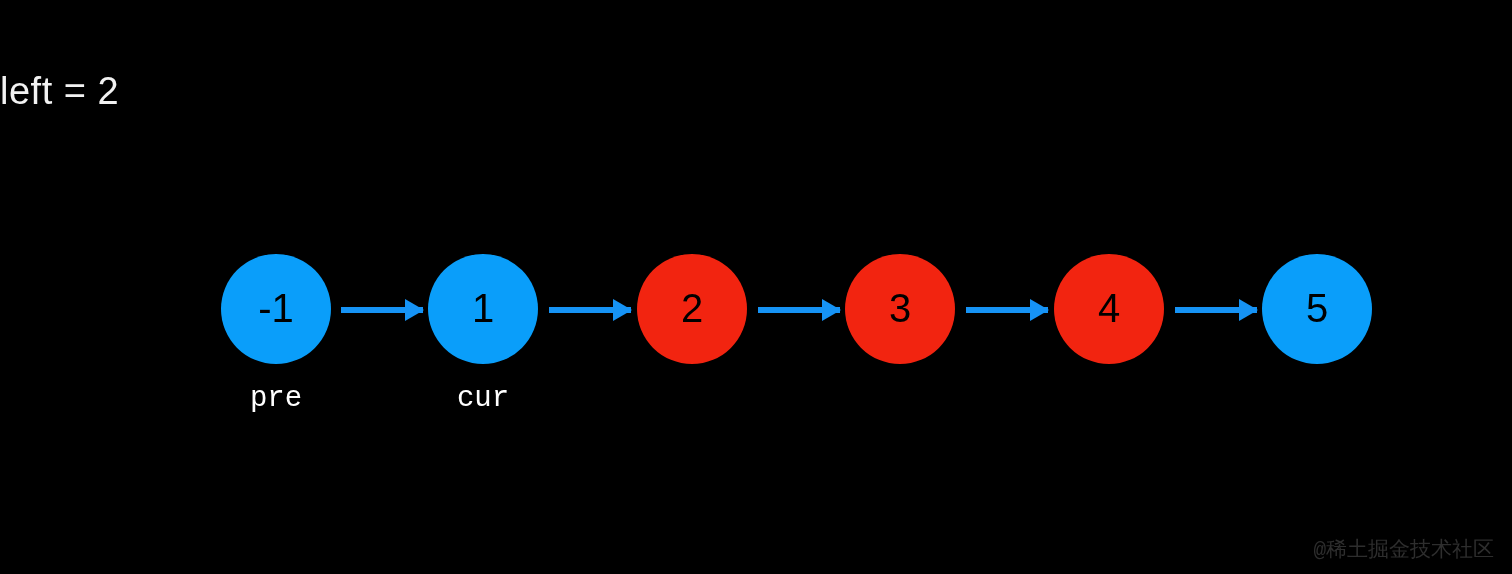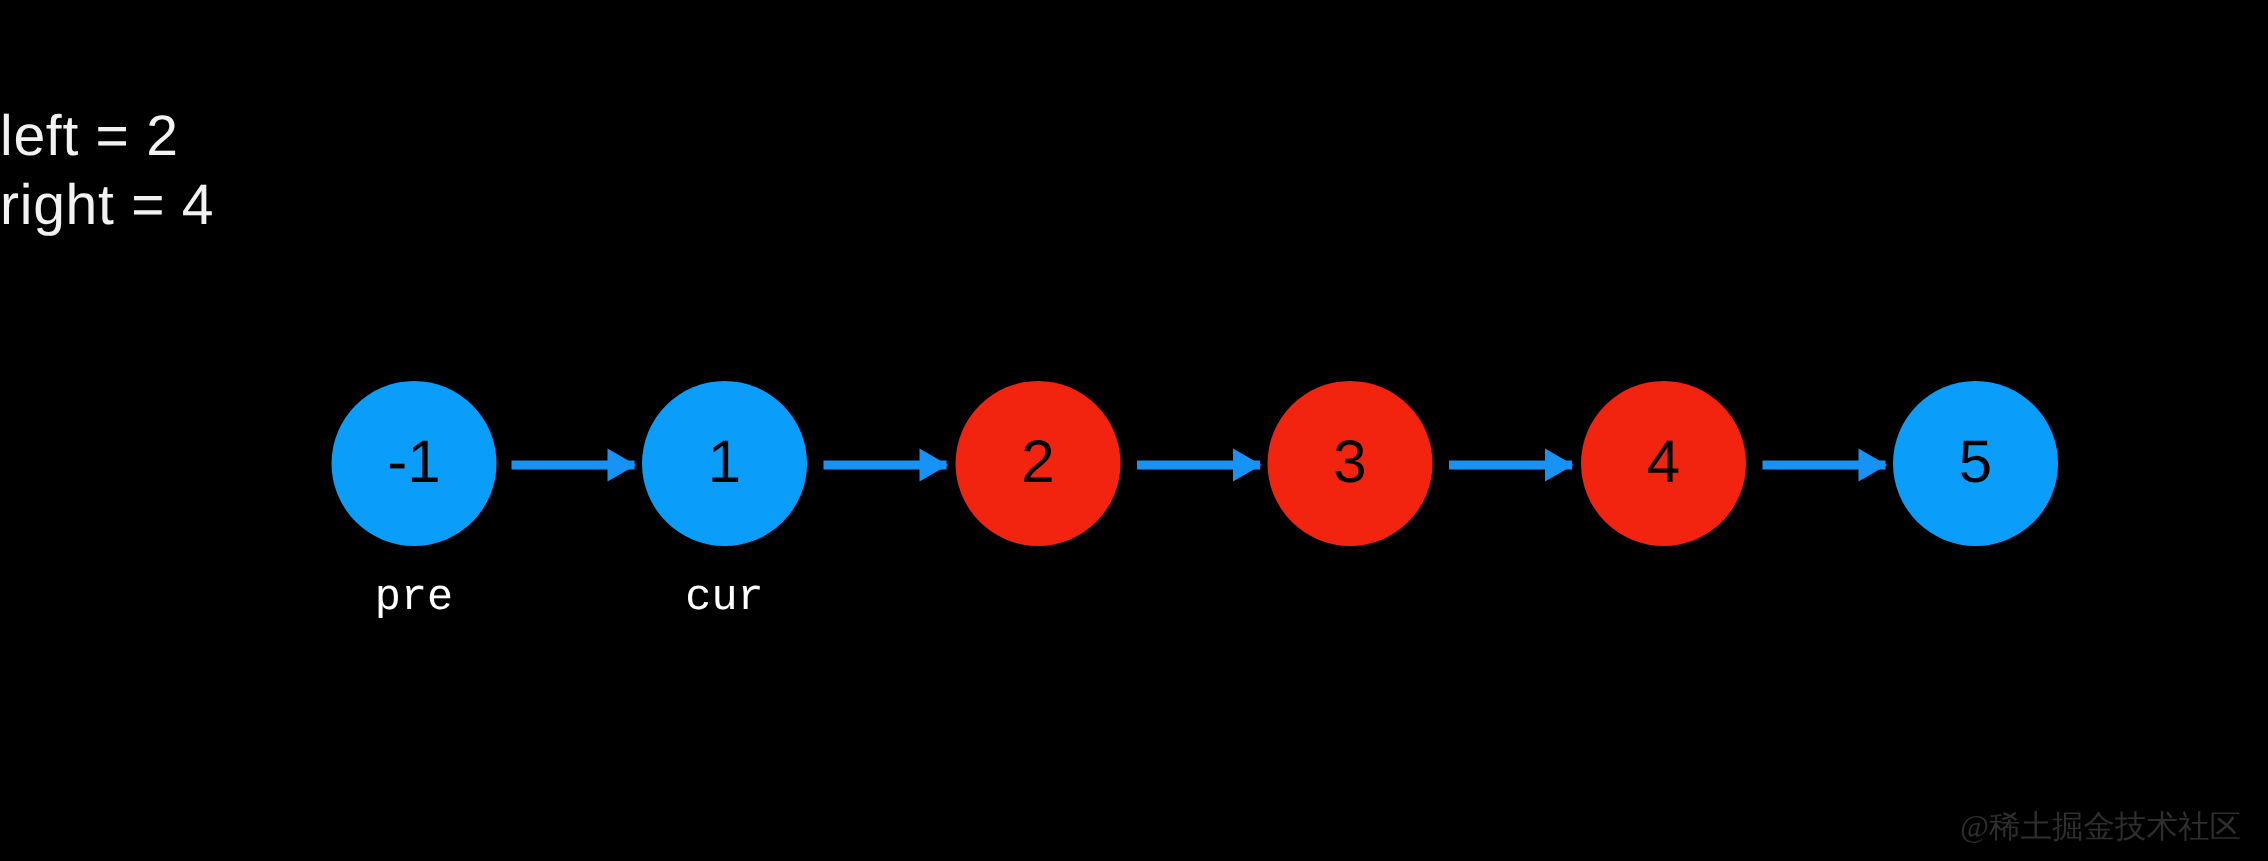--- a/index.html
+++ b/index.html
@@ -105,32 +105,31 @@
   }
 
   
   #watermark {
     position: absolute;
     right: 18px;
     bottom: 10px;
     color: #2e2e2e;
     font-size: 21px;
     line-height: 26px;
-    font-family: Liberation Serif, serif;
+    font-family: Liberation Mono, monospace;
     white-space: nowrap;
   }
 </style>
 </head>
 <body>
 
 <div id="screen">
 
   <div id="var-block">
     <span class="var-line">left = 2</span>
-    <span class="var-line">right = 4</span>
   </div>
 
   <div id="list">
       <div class="arrow" style="left: 341px; width: 82px;">
         <div class="shaft"></div>
         <div class="head"></div>
       </div>
       <div class="arrow" style="left: 549px; width: 82px;">
         <div class="shaft"></div>
         <div class="head"></div>

